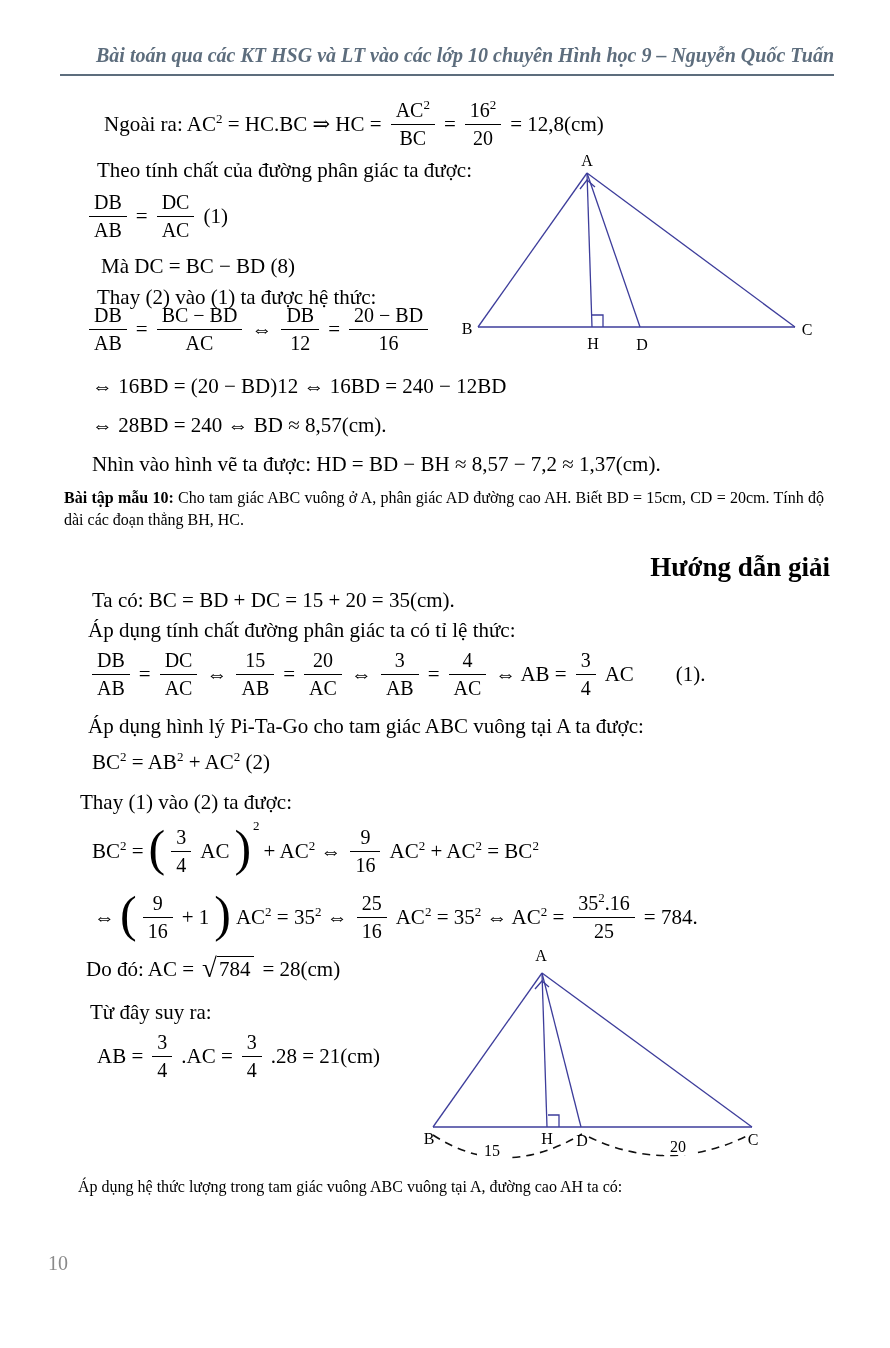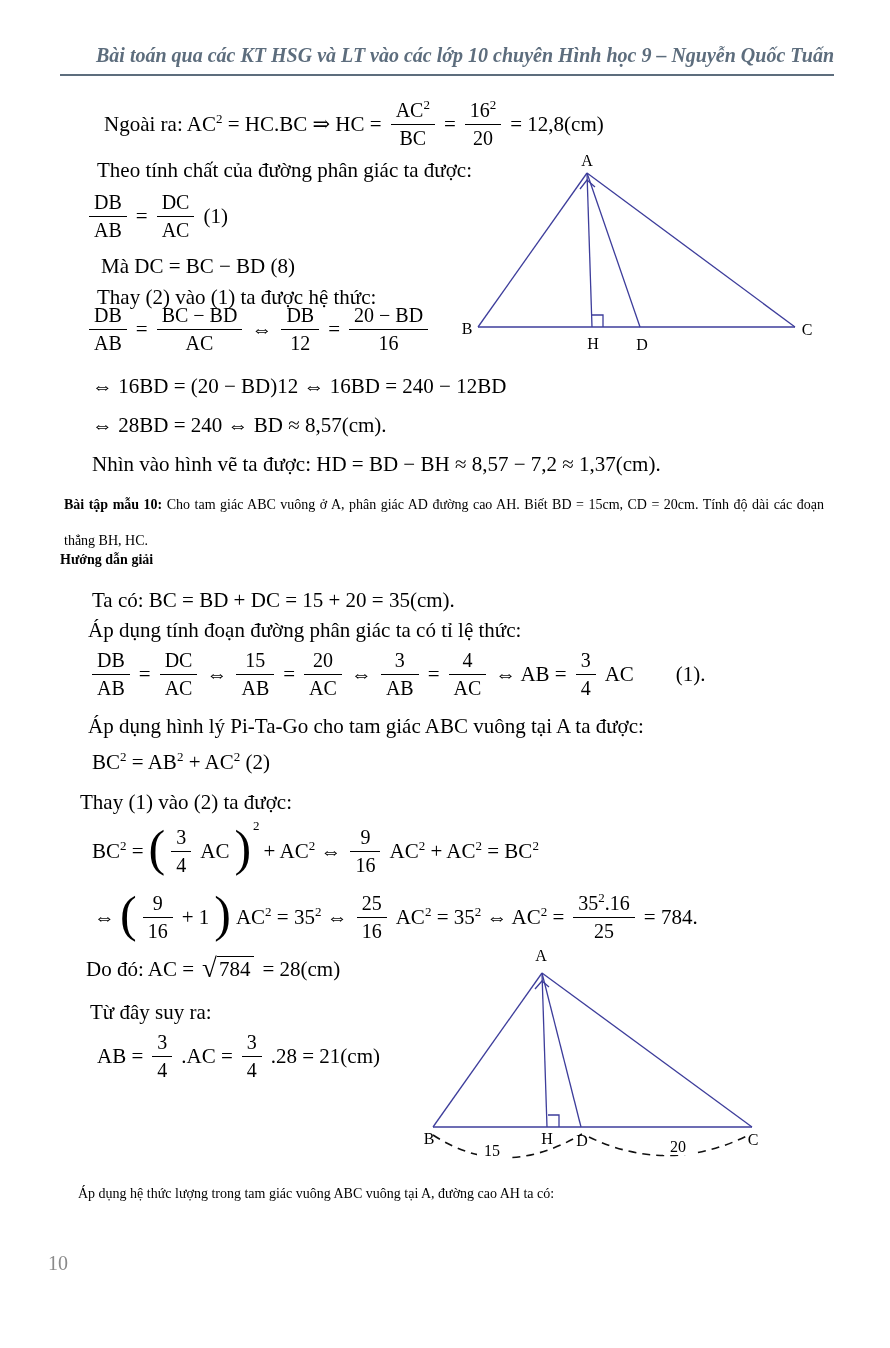--- a/index.html
+++ b/index.html
@@ -9,23 +9,23 @@
   }
   .abs{position:absolute;}
   
   .hdr{
     left:60px;right:56px;top:44px;text-align:right;
     font-size:20px;font-weight:bold;font-style:italic;color:#5d6d7d;white-space:nowrap;
   }
   .hdr-rule{left:60px;right:56px;top:74px;border-top:2px solid #5d6d7d;height:0;}
   
   .tline{font-size:21px;white-space:nowrap;}
-  .para{font-size:14px;line-height:36px;text-align:justify;}
+  .para{font-size:16px;line-height:22px;text-align:justify;}
   b.lead{font-weight:bold;}
-  .center-head{left:60px;right:60px;text-align:left;font-size:14px;font-weight:bold;}
+  .center-head{left:60px;right:60px;text-align:right;font-size:27px;font-weight:bold;}
   
   .eq{font-size:21px;white-space:nowrap;}
   .eq .tok{display:inline-block;vertical-align:middle;margin:0 4px;}
   .frac{display:inline-block;vertical-align:middle;text-align:center;margin:1px 5px;line-height:1.15;}
   .frac .num{display:block;padding:0 5px 2px;border-bottom:1.5px solid #000;font-size:20px;}
   .frac .den{display:block;padding:2px 5px 0;font-size:20px;}
   sup{font-size:13px;line-height:0;}
   .bp{display:inline-block;vertical-align:middle;font-size:50px;line-height:56px;height:58px;
       margin:0 1px;font-weight:400;position:relative;top:-2px;}
   .psup{font-size:13px;vertical-align:26px;margin-left:1px;}
@@ -80,21 +80,21 @@
   </svg>
 
   <div class="abs para" style="left:64px;top:487px;width:760px;">
     <b class="lead">Bài tập mẫu 10:</b><span> Cho tam giác ABC vuông ở A, phân giác AD đường cao AH. Biết BD = 15cm, CD = 20cm. Tính độ dài các đoạn thẳng BH, HC.</span>
   </div>
 
   <div class="abs center-head" style="top:552px;">Hướng dẫn giải</div>
 
   <div class="abs eq" style="left:88px;top:586px;"><span class="tok">Ta có:  BC = BD + DC = 15 + 20 = 35(cm).</span></div>
 
-  <div class="abs tline" style="left:88px;top:618px;">Áp dụng tính đoạn đường phân giác ta có tỉ lệ thức:</div>
+  <div class="abs tline" style="left:88px;top:618px;">Áp dụng tính chất đường phân giác ta có tỉ lệ thức:</div>
 
   <div class="abs eq" style="left:87px;top:648px;"><span class="frac"><span class="num">DB</span><span class="den">AB</span></span><span class="tok">=</span><span class="frac"><span class="num">DC</span><span class="den">AC</span></span><span class="tok">⇔</span><span class="frac"><span class="num">15</span><span class="den">AB</span></span><span class="tok">=</span><span class="frac"><span class="num">20</span><span class="den">AC</span></span><span class="tok">⇔</span><span class="frac"><span class="num">3</span><span class="den">AB</span></span><span class="tok">=</span><span class="frac"><span class="num">4</span><span class="den">AC</span></span><span class="tok">⇔ AB =</span><span class="frac"><span class="num">3</span><span class="den">4</span></span><span class="tok">AC</span><span class="gap" style="width: 34px;"></span><span class="tok">(1).</span></div>
 
   <div class="abs tline" style="left:88px;top:714px;">Áp dụng hình lý Pi-Ta-Go cho tam giác ABC vuông tại A ta được:</div>
 
   <div class="abs eq" style="left:88px;top:748px;text-align:center;"><span class="tok">BC<sup>2</sup> = AB<sup>2</sup> + AC<sup>2</sup>  (2)</span></div>
 
   <div class="abs tline" style="left:80px;top:790px;">Thay (1) vào (2) ta được:</div>
 
   <div class="abs eq" style="left:88px;top:818px;"><span class="tok">BC<sup>2</sup> =</span><span class="bp">(</span><span class="frac"><span class="num">3</span><span class="den">4</span></span><span class="tok">AC</span><span class="bp">)</span><span class="psup">2</span><span class="tok">+ AC<sup>2</sup> ⇔</span><span class="frac"><span class="num">9</span><span class="den">16</span></span><span class="tok">AC<sup>2</sup> + AC<sup>2</sup> = BC<sup>2</sup></span></div>

